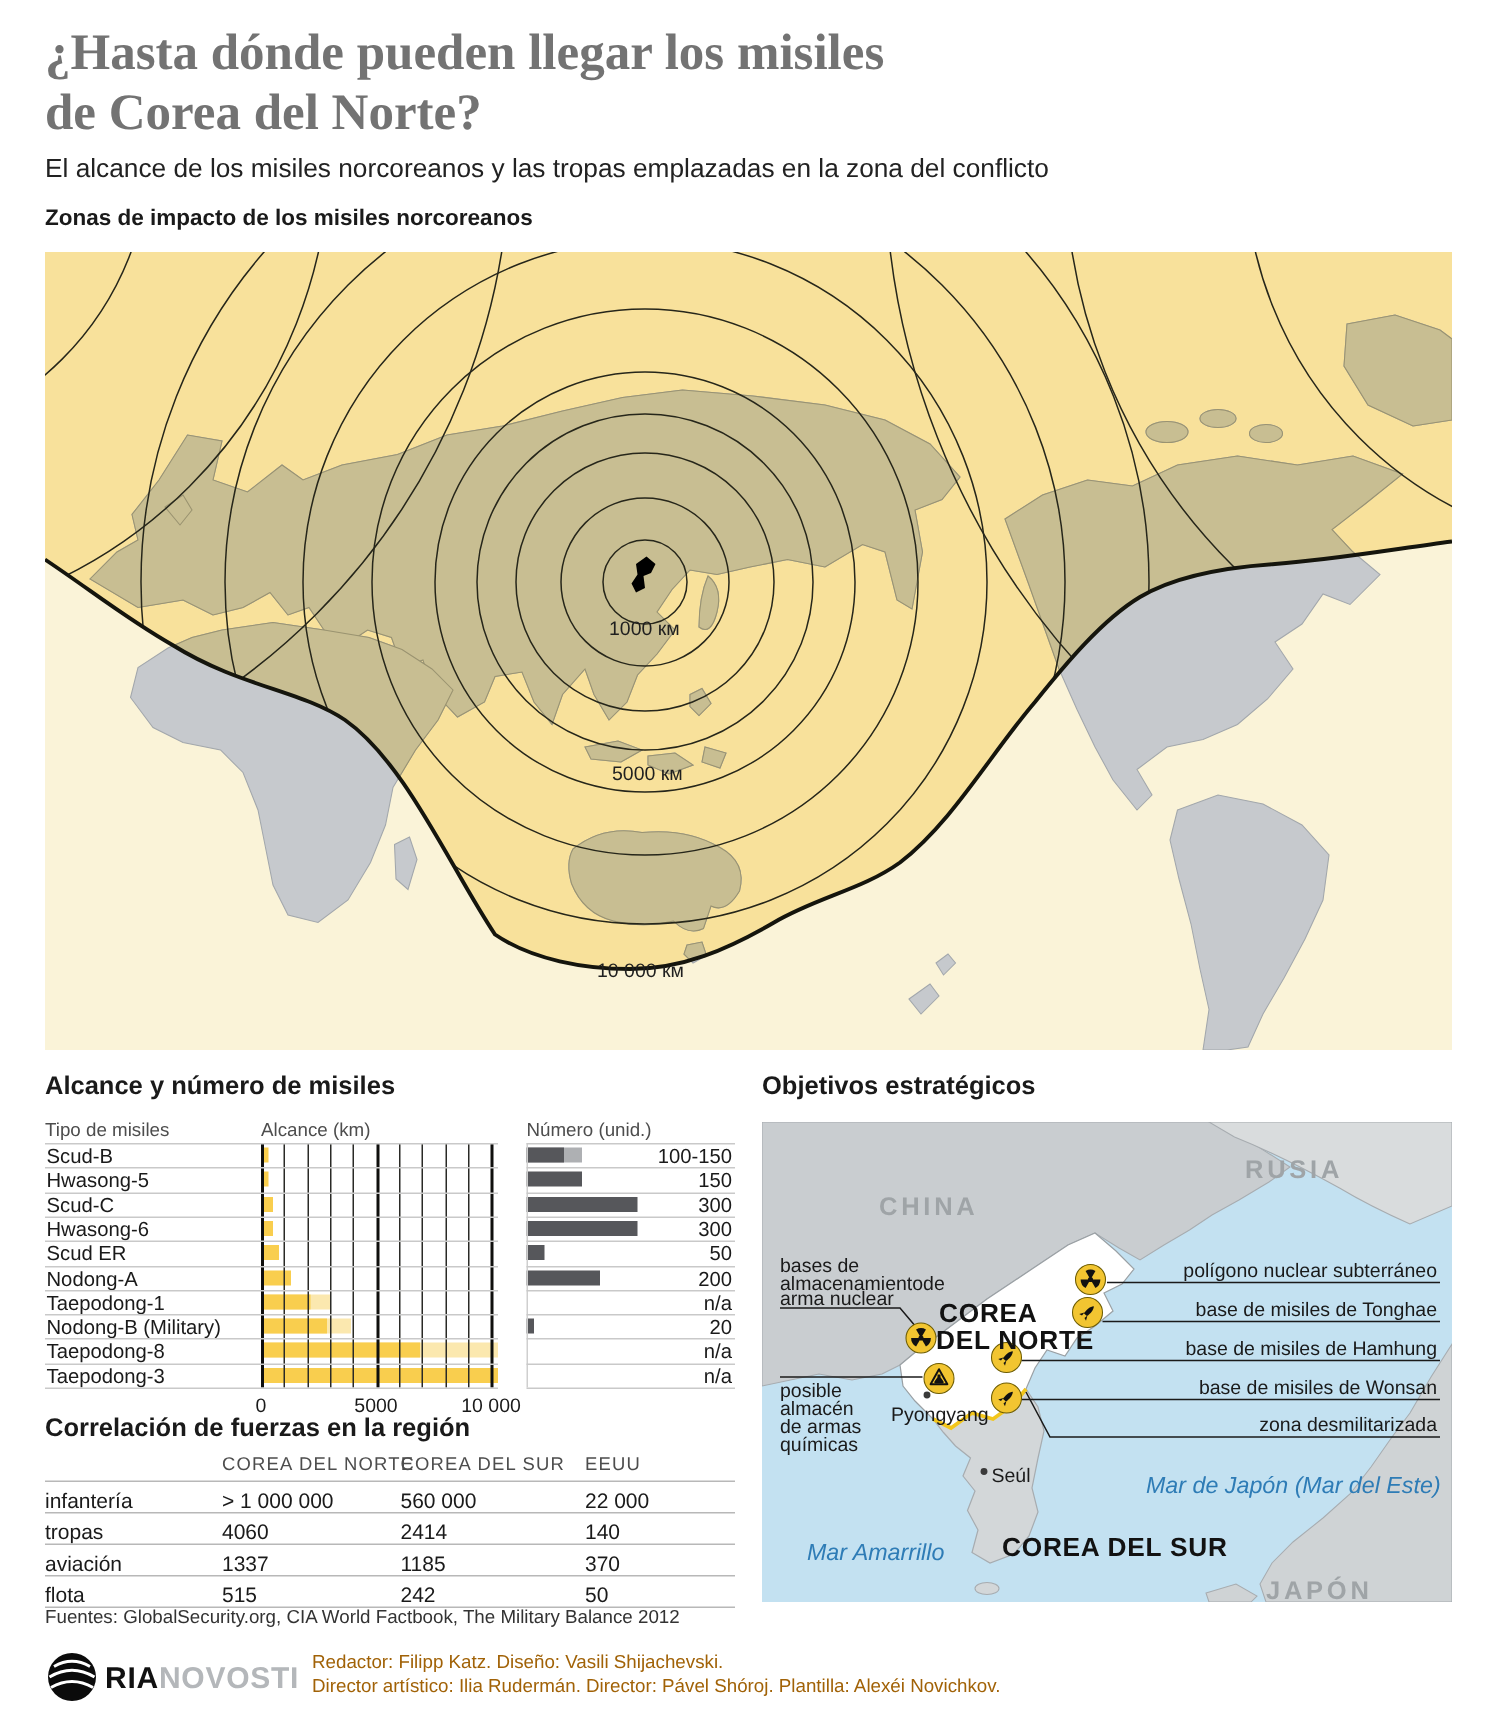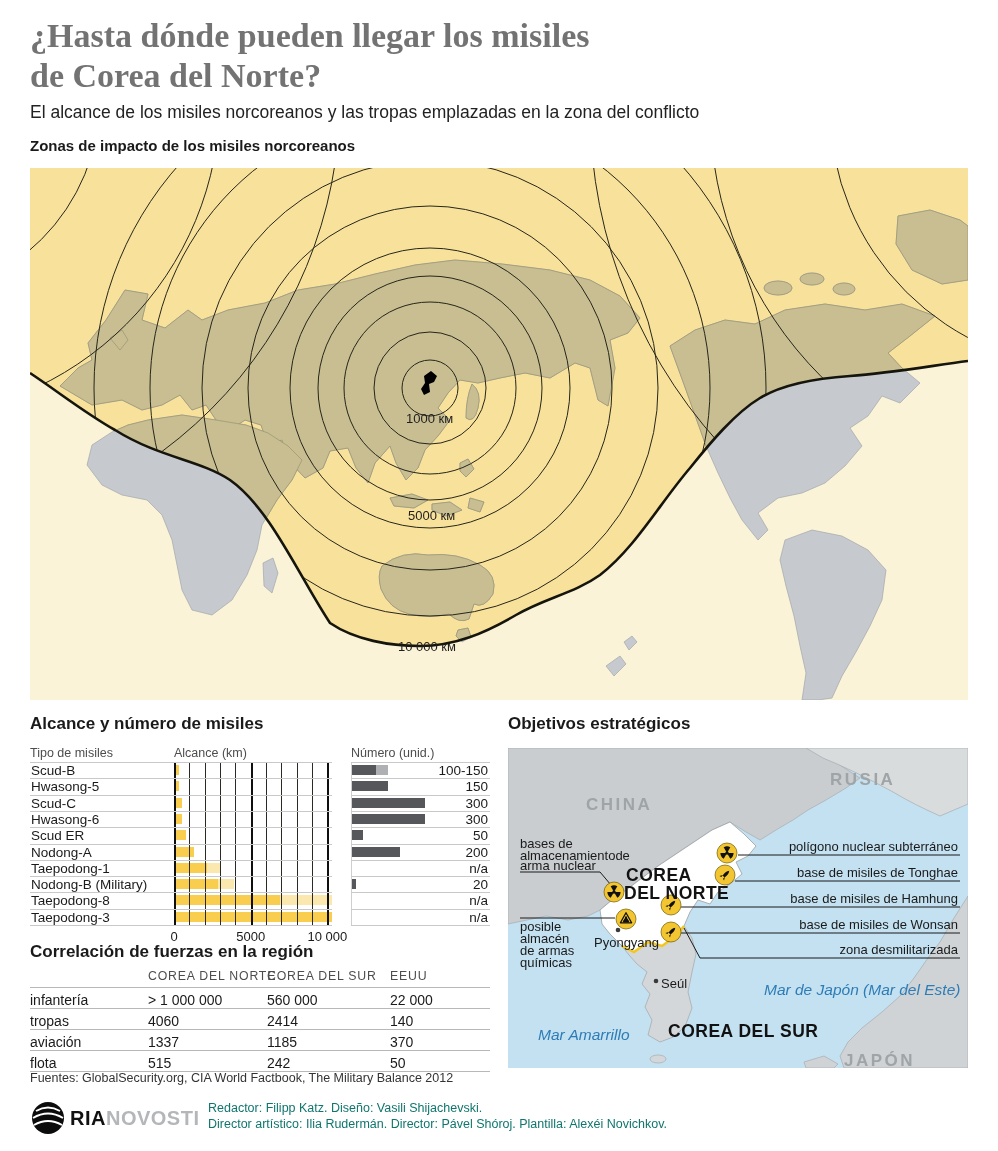--- a/index.html
+++ b/index.html
@@ -29,21 +29,21 @@
   .msep{position:absolute;height:1px;background:#c9c9c9;}
   .mdivider{position:absolute;left:321px;top:17px;height:163px;width:1px;background:#cfcfcf;}
   .tick{position:absolute;top:184px;font-size:13px;transform:translateX(-50%);white-space:nowrap;}
   
   #forces{left:30px;top:965px;width:460px;height:120px;}
   .f-head{position:absolute;top:4px;font-size:12.3px;color:#4d4d4d;letter-spacing:.8px;white-space:nowrap;}
   .frow{position:absolute;left:0;width:460px;height:21px;font-size:14px;}
   .fcell{position:absolute;top:3px;white-space:nowrap;}
   .fsep{position:absolute;left:0;width:460px;height:1px;background:#b8b8b8;}
   .sources{left:30px;top:1071px;font-size:12.5px;color:#333;}
-  .credits{left:208px;top:1101px;font-size:12.5px;line-height:15.5px;color:#0f766e;}
+  .credits{left:208px;top:1101px;font-size:12.5px;line-height:15.5px;color:#a16207;}
   #logo-wrap{left:28px;top:1096px;width:180px;height:44px;}
   svg text{font-family:"Liberation Sans",sans-serif;}
 </style>
 </head>
 <body>
 
 <div id="canvas">
 
   <div class="abs main-title">
     <div>¿Hasta dónde pueden llegar los misiles</div>

